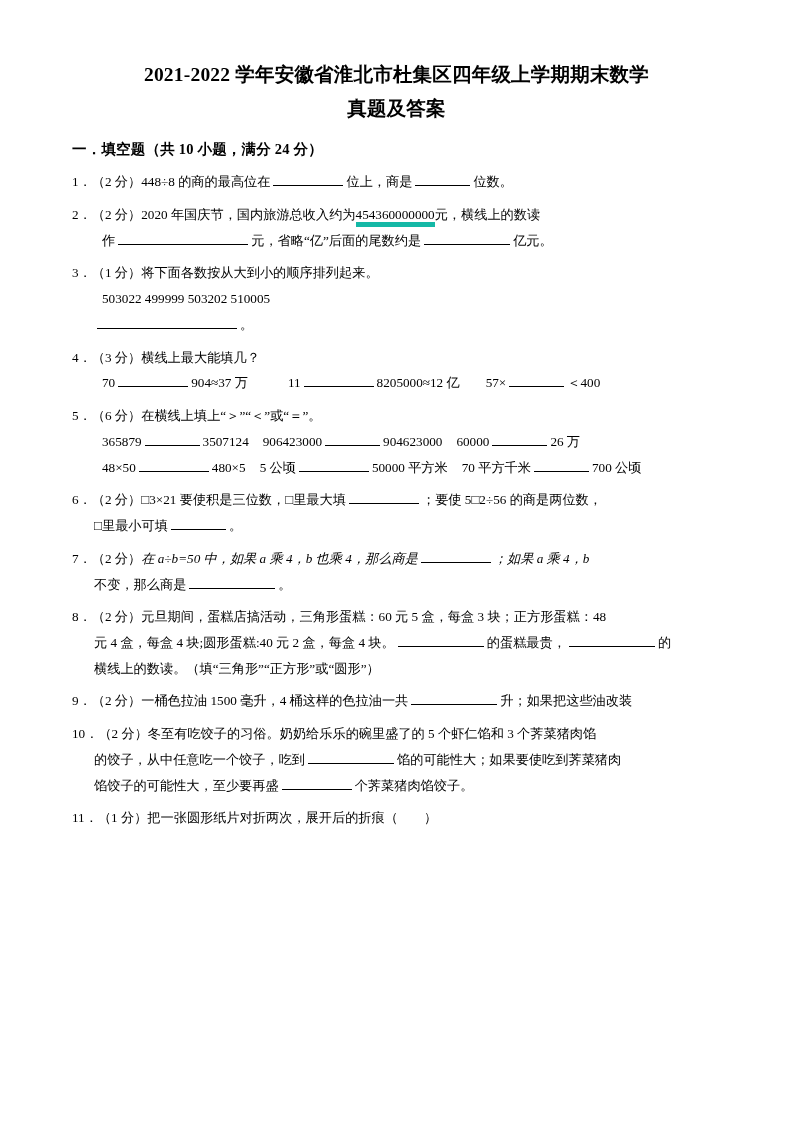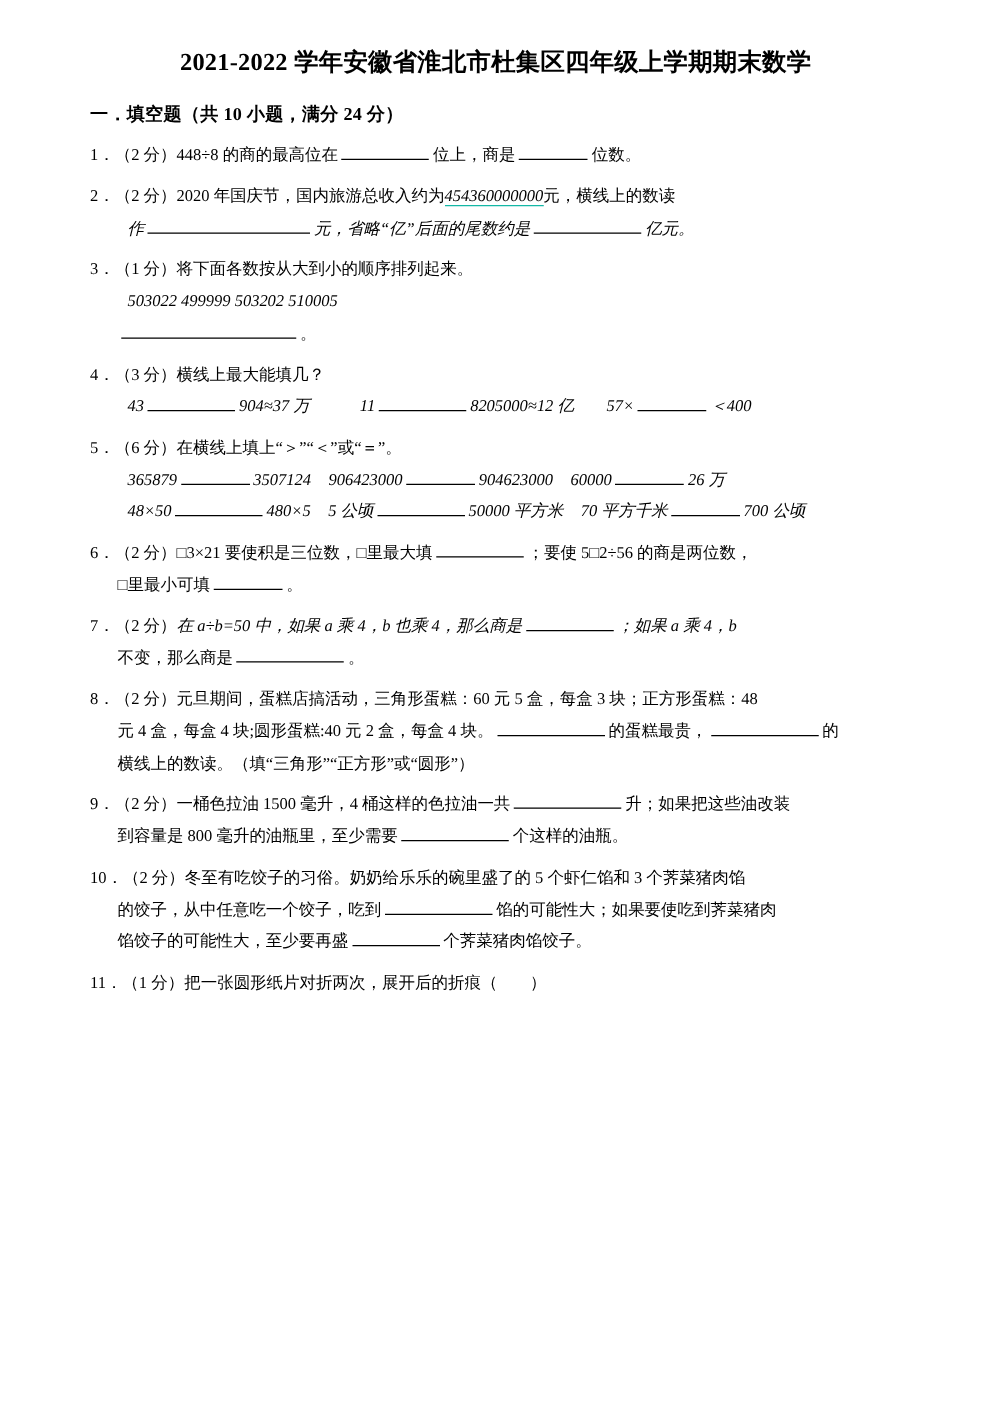--- a/index.html
+++ b/index.html
@@ -11,21 +11,21 @@
     width: 793px;
     height: 1122px;
     font-family: "Liberation Serif", "DejaVu Serif", serif;
     color: #000000;
   }
   .page {
     position: relative;
     width: 793px;
     height: 1122px;
     box-sizing: border-box;
-    padding: 34px 72px 40px 72px;
+    padding: 58px 72px 40px 72px;
   }
   .doc-title {
     text-align: center;
     font-size: 19.5px;
     font-weight: bold;
     line-height: 1.75;
     letter-spacing: 0.2px;
     margin: 0 0 4px 0;
     padding: 0 10px;
   }
@@ -36,21 +36,20 @@
     letter-spacing: 0.2px;
   }
   .q {
     font-size: 13.2px;
     line-height: 1.95;
     margin: 0 0 7px 0;
     text-align: justify;
   }
   .indent {
     padding-left: 30px;
-    font-style: italic;
   }
   .indent2 {
     padding-left: 22px;
   }
   .hang {
     padding-left: 26px;
     text-indent: -26px;
   }
   .hang-wide {
     padding-left: 32px;
@@ -61,37 +60,37 @@
     border-bottom: 1px solid #000;
     height: 1em;
     vertical-align: baseline;
     margin: 0 3px;
   }
   .b-md { width: 55px; }
   .b-lg { width: 70px; }
   .b-xl { width: 86px; }
   .b-huge { width: 130px; }
   .uline {
-    border-bottom: 1px solid #14b8a6;
+    border-bottom: 5px solid #14b8a6;
     padding-bottom: 0px;
-    font-style: italic;
   }
   .sp { display: inline-block; width: 14px; }
   .sp-lg { display: inline-block; width: 26px; }
   .sp-xl { display: inline-block; width: 40px; }
   .italic { font-style: italic; font-family: Liberation Serif, serif; }
   .row-line { display: block; }
 </style>
 </head>
 <body>
 
 <div class="page">
 
   <div class="doc-title">
     <div>2021-2022 学年安徽省淮北市杜集区四年级上学期期末数学</div>
+    <div>真题及答案</div>
   </div>
 
   <div class="section-head">一．填空题（共 10 小题，满分 24 分）</div>
 
   <div class="q hang">
     <span>1．</span><span>（2 分）</span><span>448÷8 的商的最高位在</span><span class="blank b-lg"></span><span>位上，商是</span><span class="blank b-md"></span><span>位数。</span>
   </div>
 
   <div class="q hang">
     <span>2．</span><span>（2 分）</span><span>2020 年国庆节，国内旅游总收入约为</span><span class="uline">454360000000</span><span>元，横线上的数读</span>
@@ -99,21 +98,21 @@
   </div>
 
   <div class="q hang">
     <span>3．</span><span>（1 分）</span><span>将下面各数按从大到小的顺序排列起来。</span>
     <span class="row-line indent">503022        499999        503202        510005</span>
     <span class="row-line indent2"><span class="blank b-huge" style="width:140px"></span><span>。</span></span>
   </div>
 
   <div class="q hang">
     <span>4．</span><span>（3 分）</span><span>横线上最大能填几？</span>
-    <span class="row-line indent"><span>43</span><span class="blank b-lg"></span><span>904≈37 万</span><span class="sp-xl"></span><span>11</span><span class="blank b-lg"></span><span>8205000≈12 亿</span><span class="sp-lg"></span><span>57×</span><span class="blank b-md"></span><span>＜400</span></span>
+    <span class="row-line indent"><span>70</span><span class="blank b-lg"></span><span>904≈37 万</span><span class="sp-xl"></span><span>11</span><span class="blank b-lg"></span><span>8205000≈12 亿</span><span class="sp-lg"></span><span>57×</span><span class="blank b-md"></span><span>＜400</span></span>
   </div>
 
   <div class="q hang">
     <span>5．</span><span>（6 分）</span><span>在横线上填上“＞”“＜”或“＝”。</span>
     <span class="row-line indent"><span>365879</span><span class="blank b-md"></span><span>3507124</span><span class="sp"></span><span>906423000</span><span class="blank b-md"></span><span>904623000</span><span class="sp"></span><span>60000</span><span class="blank b-md"></span><span>26 万</span></span>
     <span class="row-line indent"><span>48×50</span><span class="blank b-lg"></span><span>480×5</span><span class="sp"></span><span>5 公顷</span><span class="blank b-lg"></span><span>50000 平方米</span><span class="sp"></span><span>70 平方千米</span><span class="blank b-md"></span><span>700 公顷</span></span>
   </div>
 
   <div class="q hang">
     <span>6．</span><span>（2 分）</span><span>□3×21 要使积是三位数，□里最大填</span><span class="blank b-lg"></span><span>；要使 5□2÷56 的商是两位数，</span>
@@ -126,21 +125,20 @@
   </div>
 
   <div class="q hang">
     <span>8．</span><span>（2 分）</span><span>元旦期间，蛋糕店搞活动，三角形蛋糕：60 元 5 盒，每盒 3 块；正方形蛋糕：48</span>
     <span class="row-line indent2"><span>元 4 盒，每盒 4 块;圆形蛋糕:40 元 2 盒，每盒 4 块。</span><span class="blank b-xl"></span><span>的蛋糕最贵，</span><span class="blank b-xl"></span><span>的</span></span>
     <span class="row-line indent2">横线上的数读。（填“三角形”“正方形”或“圆形”）</span>
   </div>
 
   <div class="q hang">
     <span>9．</span><span>（2 分）</span><span>一桶色拉油 1500 毫升，4 桶这样的色拉油一共</span><span class="blank b-xl"></span><span>升；如果把这些油改装</span>
-    <span class="row-line indent2"><span>到容量是 800 毫升的油瓶里，至少需要</span><span class="blank b-xl"></span><span>个这样的油瓶。</span></span>
   </div>
 
   <div class="q hang-wide">
     <span>10．</span><span>（2 分）</span><span>冬至有吃饺子的习俗。奶奶给乐乐的碗里盛了的 5 个虾仁馅和 3 个荠菜猪肉馅</span>
     <span class="row-line indent2"><span>的饺子，从中任意吃一个饺子，吃到</span><span class="blank b-xl"></span><span>馅的可能性大；如果要使吃到荠菜猪肉</span></span>
     <span class="row-line indent2"><span>馅饺子的可能性大，至少要再盛</span><span class="blank b-lg"></span><span>个荠菜猪肉馅饺子。</span></span>
   </div>
 
 
   <div class="q hang-wide">

